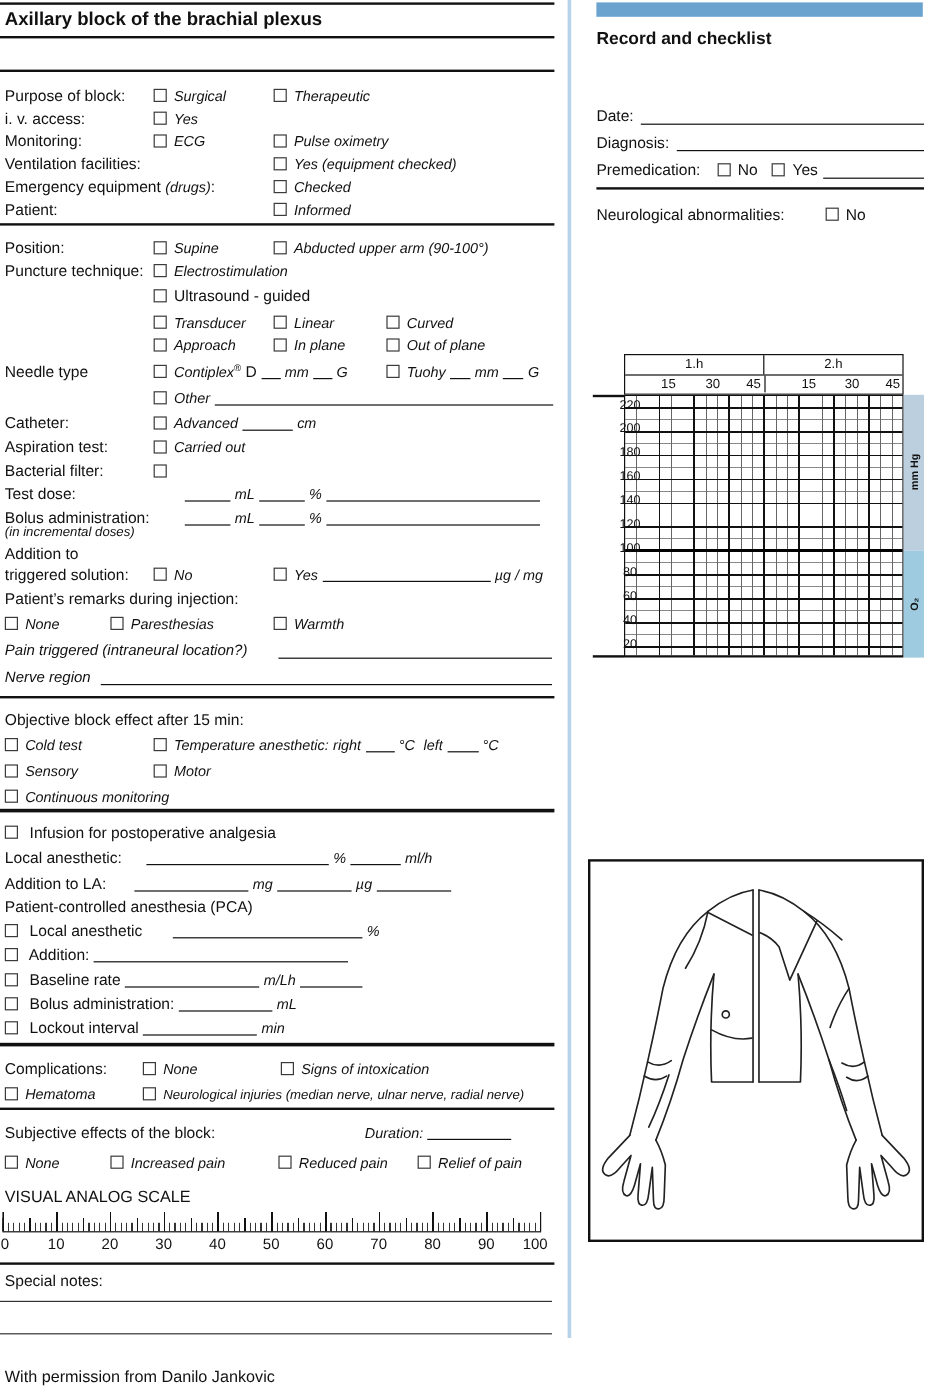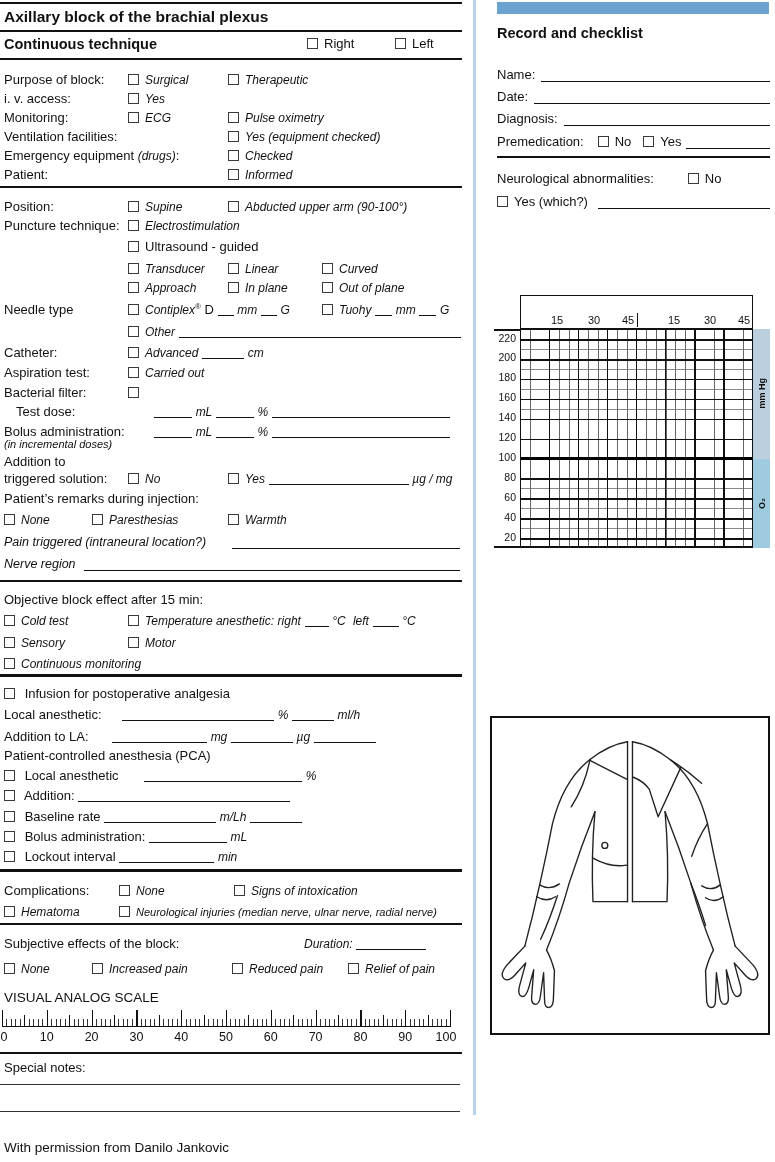--- a/index.html
+++ b/index.html
@@ -26,21 +26,21 @@
   .gh-r2 span{position:absolute;transform:translateX(-50%);line-height:14px;}
   .gh-div{position:absolute;left:50%;top:0;bottom:0;width:1.3px;background:#111;}
   .grid{position:absolute;left:520px;top:329px;width:233px;height:219px;box-sizing:border-box;
         border:1.5px solid #111;border-bottom-width:2.5px;background-color:#fff;
         background-image:
           linear-gradient(to bottom, transparent 0 127.4px, #000 127.4px 130px, transparent 130px),
           repeating-linear-gradient(to right, transparent 0 27.8px, #111 27.8px 29.1px),
           repeating-linear-gradient(to bottom, transparent 0 9.2px, #111 9.2px 10.6px, transparent 10.6px 19.9px),
           repeating-linear-gradient(to right, transparent 0 8.95px, #666 8.95px 9.7px),
           repeating-linear-gradient(to bottom, transparent 0 9.2px, #888 9.2px 9.95px);}
-  .ylab{position:absolute;left:488px;width:28px;text-align:right;font-size:10.5px;}
+  .ylab{position:absolute;left:511px;width:28px;text-align:center;font-size:10.5px;}
   .band{position:absolute;left:753px;width:17px;display:flex;align-items:center;justify-content:center;}
   .band span{writing-mode:vertical-rl;transform:rotate(180deg);font-size:9px;font-weight:bold;}
   .ruler{position:absolute;left:2px;top:1010px;width:449px;height:16px;
          border-bottom:1.6px solid #111;
          background-image:
            repeating-linear-gradient(to right,#111 0 1.3px,transparent 1.3px 44.8px),
            repeating-linear-gradient(to right,#111 0 1.1px,transparent 1.1px 22.4px),
            repeating-linear-gradient(to right,#333 0 1px,transparent 1px 4.48px);
          background-size:100% 16px,100% 11px,100% 7px;
          background-position:bottom left,bottom left,bottom left;
@@ -51,25 +51,20 @@
 </style>
 </head>
 <body>
 
 <div id="page">
 
   <div class="ln" style="left:0;top:2px;width:462px;height:2px"></div>
   <div class="row b" style="left:4px;top:8px;font-size:15.5px"><span>Axillary block of the brachial plexus</span></div>
   <div class="ln" style="left:0;top:30px;width:462px;height:1.5px"></div>
 
-  <div class="row" style="left:4px;top:36px;width:458px">
-    <span class="ab b" style="left:0;font-size:14.5px">Continuous technique</span>
-    <span class="ab" style="left:303px"><span class="cb"></span><span>Right</span></span>
-    <span class="ab" style="left:391px"><span class="cb"></span><span>Left</span></span>
-  </div>
   <div class="ln" style="left:0;top:58px;width:462px;height:2px"></div>
 
   <div class="row" style="left:4px;top:72px">
     <span class="ab" style="left:0">Purpose of block:</span>
     <span class="ab" style="left:124px"><span class="cb"></span><span class="it">Surgical</span></span>
     <span class="ab" style="left:224px"><span class="cb"></span><span class="it">Therapeutic</span></span>
   </div>
   <div class="row" style="left:4px;top:91px">
     <span class="ab" style="left:0">i. v. access:</span>
     <span class="ab" style="left:124px"><span class="cb"></span><span class="it">Yes</span></span>
@@ -129,21 +124,21 @@
   </div>
   <div class="row" style="left:4px;top:365px">
     <span class="ab" style="left:0">Aspiration test:</span>
     <span class="ab" style="left:124px"><span class="cb"></span><span class="it">Carried out</span></span>
   </div>
   <div class="row" style="left:4px;top:385px">
     <span class="ab" style="left:0">Bacterial filter:</span>
     <span class="ab" style="left:124px"><span class="cb"></span></span>
   </div>
   <div class="row" style="left:4px;top:404px">
-    <span class="ab" style="left:12px">Test dose:</span>
+    <span class="ab" style="left:0">Test dose:</span>
     <span class="ab" style="left:150px"><span class="bl" style="width:38px"></span> <span class="it">mL</span> <span class="bl" style="width:38px"></span> <span class="it">%</span> <span class="bl" style="width:178px"></span></span>
   </div>
   <div class="row" style="left:4px;top:424px">
     <span class="ab" style="left:0">Bolus administration:</span>
     <span class="ab" style="left:150px"><span class="bl" style="width:38px"></span> <span class="it">mL</span> <span class="bl" style="width:38px"></span> <span class="it">%</span> <span class="bl" style="width:178px"></span></span>
   </div>
   <div class="row it" style="left:4px;top:438px;font-size:11px"><span>(in incremental doses)</span></div>
   <div class="row" style="left:4px;top:454px">
     <span class="ab" style="left:0">Addition to</span>
   </div>
@@ -264,49 +259,45 @@
   <div class="ln" style="left:0;top:1111px;width:460px;height:1.2px;background:#333"></div>
   <div class="row" style="left:4px;top:1140px;font-size:13.5px">
     <span>With permission from Danilo Jankovic</span>
   </div>
 
   <div style="position:absolute;left:473px;top:0;width:2.5px;height:1115px;background:#b7d3ea"></div>
 
   <div style="position:absolute;left:497px;top:2px;width:272px;height:12px;background:#6ba3cf"></div>
   <div class="ab b" style="left:497px;top:25px;font-size:14.5px"><span>Record and checklist</span></div>
 
-  <div class="rcrow" style="top:64px">
-    <span class="lbl">Name:</span>
-      <span class="bl"></span>
-  </div>
   <div class="rcrow" style="top:108px">
     <span class="lbl">Diagnosis:</span>
       <span class="bl"></span>
   </div>
   <div class="rcrow" style="top:86px">
     <span class="lbl">Date:</span>
       <span class="bl"></span>
   </div>
   <div class="rcrow" style="top:131px">
     <span class="lbl">Premedication:</span>
     <span style="margin-left:8px;white-space:nowrap"><span class="cb"></span><span>No</span></span>
     <span style="margin-left:12px;white-space:nowrap"><span class="cb"></span><span>Yes</span></span>
     <span class="bl" style="margin-left:4px"></span>
   </div>
   <div class="ln" style="left:497px;top:156px;width:273px;height:1.5px"></div>
   <div class="rcrow" style="top:168px">
     <span class="lbl">Neurological abnormalities:</span>
     <span style="margin-left:28px;white-space:nowrap"><span class="cb"></span><span>No</span></span>
   </div>
-  <div class="rcrow" style="top:191px">
-    <span style="white-space:nowrap"><span class="cb"></span><span>Yes (which?)</span></span>
-    <span class="bl" style="margin-left:10px"></span>
-  </div>
 
   <div class="gh">
+    <div class="gh-r1">
+      <span style="border-right:1.3px solid #111">1.h</span>
+      <span>2.h</span>
+    </div>
     <div class="gh-r2">
       <span style="left:36px">15</span>
       <span style="left:73px">30</span>
       <span style="left:107px">45</span>
       <span style="left:153px">15</span>
       <span style="left:189px">30</span>
       <span style="left:223px">45</span>
       <div class="gh-div"></div>
     </div>
   </div>

